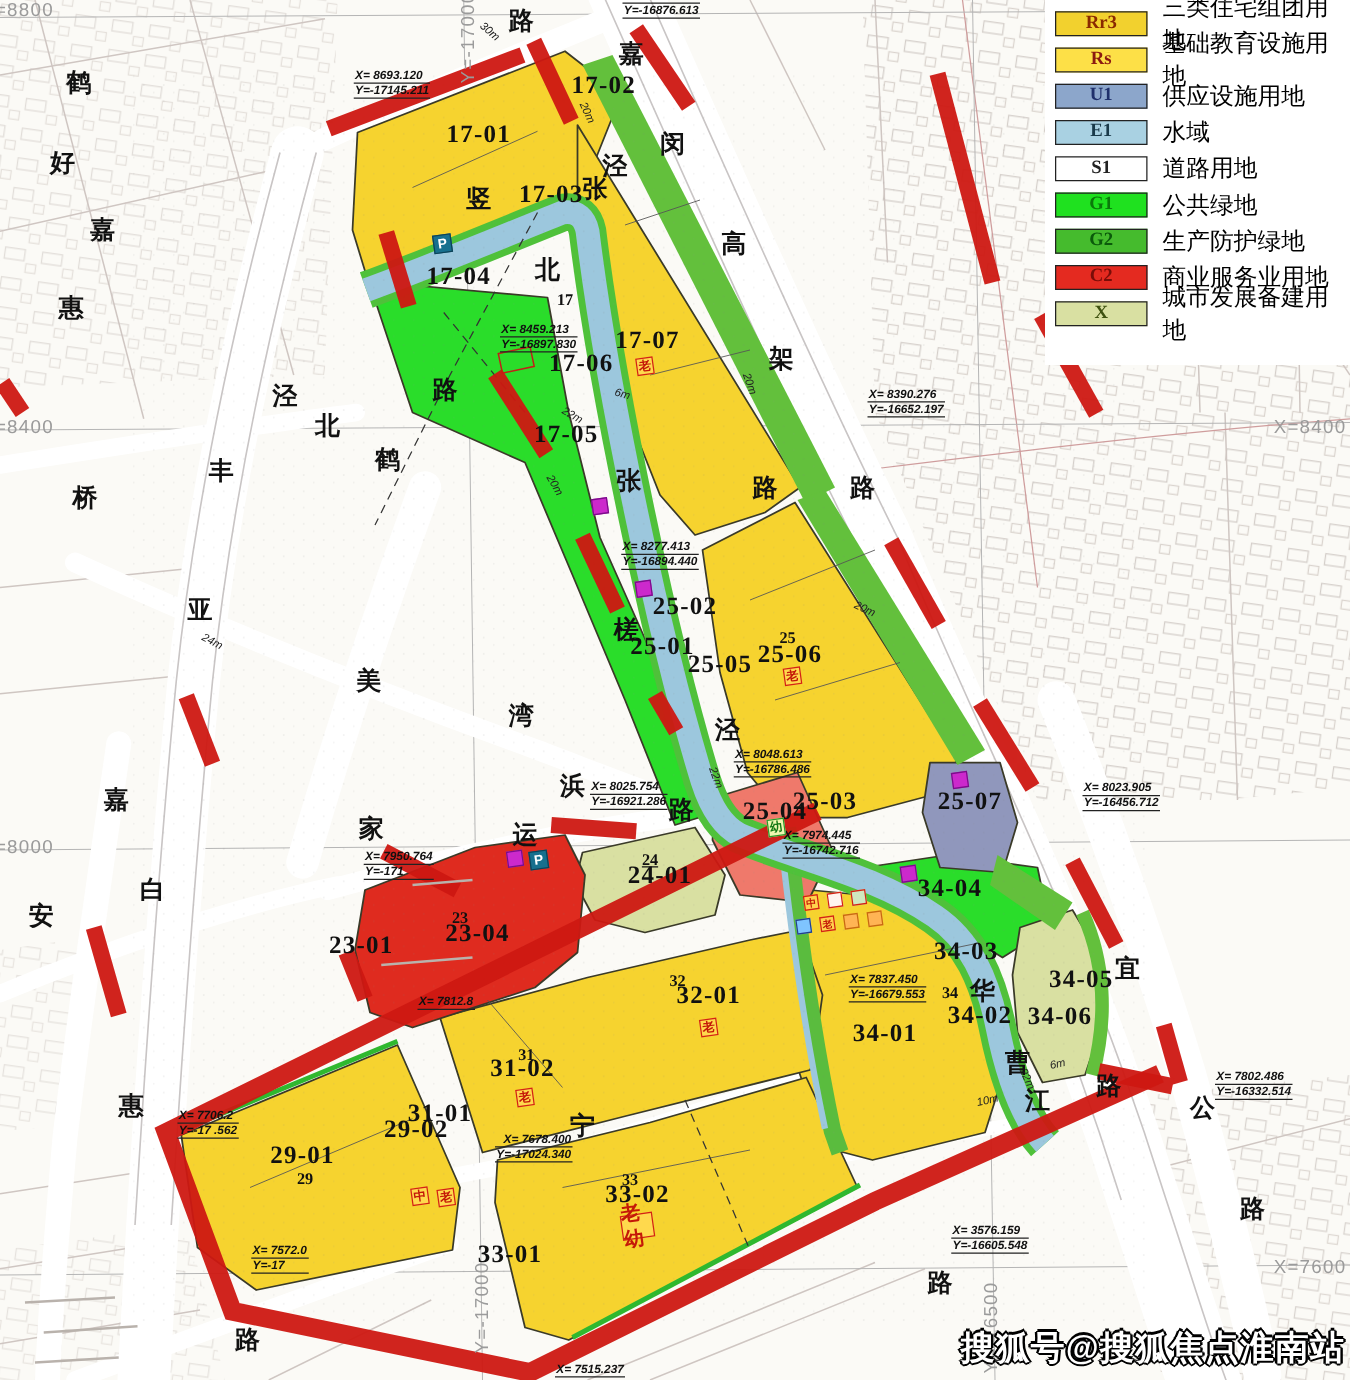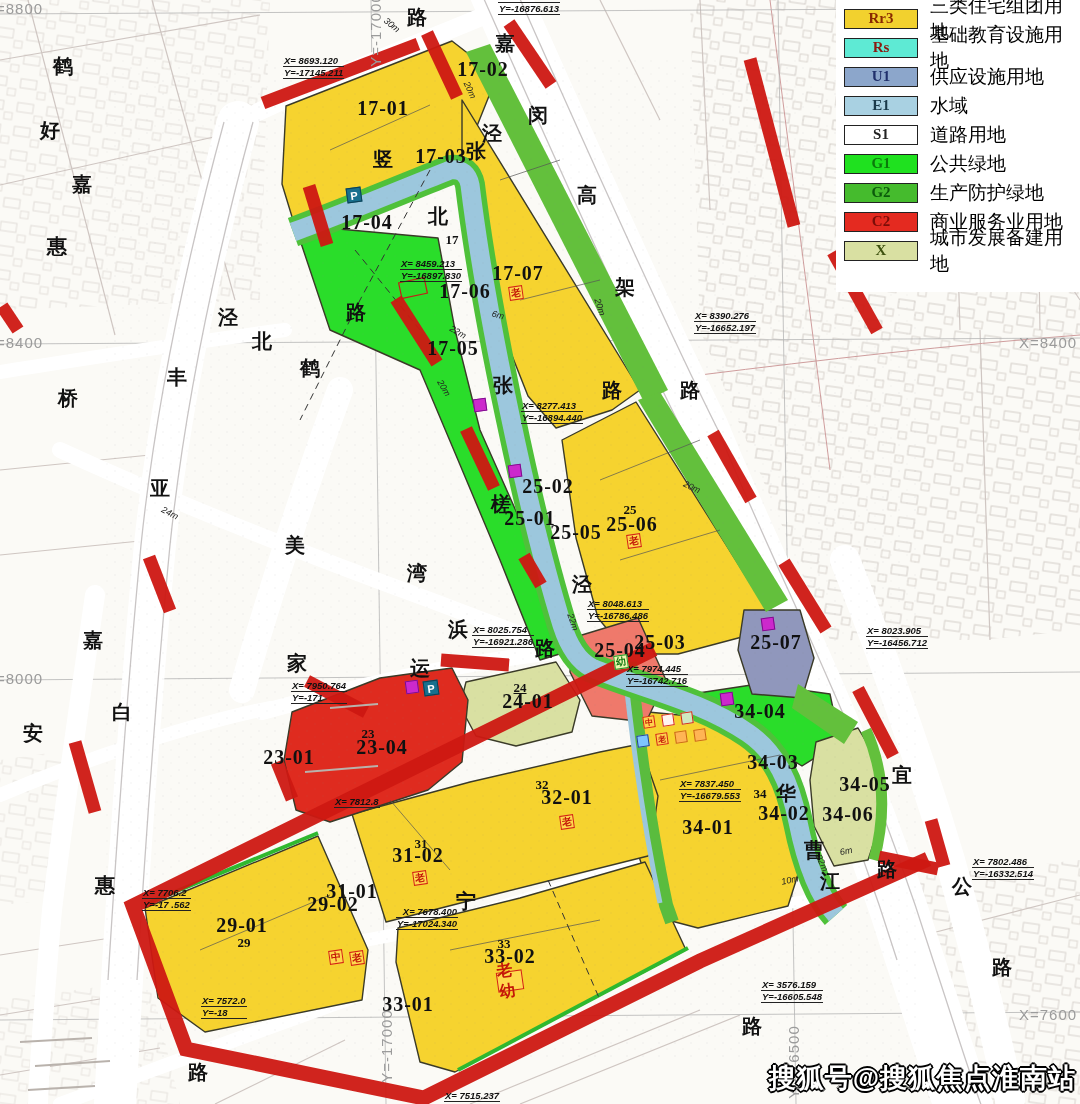--- a/index.html
+++ b/index.html
@@ -316,21 +316,21 @@
         <span>Y=-16876.613</span>
       </div>
       <div class="lbl cc" style="left: 400px; top: 258px;">
         <span>X= 8459.213</span>
         <span>Y=-16897.830</span>
       </div>
       <div class="lbl cc" style="left: 694px; top: 310px;">
         <span>X= 8390.276</span>
         <span>Y=-16652.197</span>
       </div>
-      <div class="lbl cc" style="left: 497px; top: 400px; margin-left: 24px;">
+      <div class="lbl cc" style="left: 497px; top: 432px;">
         <span>X= 8277.413</span>
         <span>Y=-16894.440</span>
       </div>
       <div class="lbl cc" style="left: 587px; top: 598px;">
         <span>X= 8048.613</span>
         <span>Y=-16786.486</span>
       </div>
       <div class="lbl cc" style="left: 472px; top: 624px;">
         <span>X= 8025.754</span>
         <span>Y=-16921.286</span>
@@ -365,21 +365,21 @@
       <div class="lbl cc" style="left: 761px; top: 979px;">
         <span>X= 3576.159</span>
         <span>Y=-16605.548</span>
       </div>
       <div class="lbl cc" style="left: 972px; top: 856px;">
         <span>X= 7802.486</span>
         <span>Y=-16332.514</span>
       </div>
       <div class="lbl cc" style="left: 201px; top: 995px;">
         <span>X= 7572.0</span>
-        <span>Y=-18</span>
+        <span>Y=-17</span>
       </div>
       <div class="lbl cc" style="left: 444px; top: 1090px;">
         <span>X= 7515.237</span>
       </div>
       <div class="ic" style="left: 354px; top: 195px; width: 15px; height: 15px; background: rgb(23, 112, 142); border: 1.5px solid rgb(13, 66, 87); color: rgb(255, 255, 255); font: bold 11px &quot;Liberation Sans&quot;, sans-serif;">P</div>
       <div class="ic" style="left: 431px; top: 688px; width: 15px; height: 15px; background: rgb(23, 112, 142); border: 1.5px solid rgb(13, 66, 87); color: rgb(255, 255, 255); font: bold 11px &quot;Liberation Sans&quot;, sans-serif;">P</div>
       <div class="ic" style="left: 480px; top: 405px; width: 13px; height: 13px; background: rgb(204, 41, 204); border: 1.5px solid rgb(122, 14, 138); color: rgb(255, 255, 255); font: bold 9px &quot;Liberation Sans&quot;, sans-serif;"></div>
       <div class="ic" style="left: 515px; top: 471px; width: 13px; height: 13px; background: rgb(204, 41, 204); border: 1.5px solid rgb(122, 14, 138); color: rgb(255, 255, 255); font: bold 9px &quot;Liberation Sans&quot;, sans-serif;"></div>
       <div class="ic" style="left: 412px; top: 687px; width: 13px; height: 13px; background: rgb(204, 41, 204); border: 1.5px solid rgb(122, 14, 138); color: rgb(255, 255, 255); font: bold 9px &quot;Liberation Sans&quot;, sans-serif;"></div>
       <div class="ic" style="left: 768px; top: 624px; width: 13px; height: 13px; background: rgb(204, 41, 204); border: 1.5px solid rgb(122, 14, 138); color: rgb(255, 255, 255); font: bold 9px &quot;Liberation Sans&quot;, sans-serif;"></div>
@@ -401,21 +401,21 @@
       <div class="ic" style="left: 700px; top: 735px; width: 12px; height: 12px; background: rgb(255, 180, 84); border: 1.5px solid rgb(200, 106, 16); color: rgb(255, 255, 255); font: bold 8px &quot;Liberation Sans&quot;, sans-serif;"></div>
     </div>
 
 <div class="legend">
   <div id="legend-rows">
         <div class="lrow">
           <div class="lsw" style="background: rgb(242, 209, 46); color: rgb(138, 42, 0);">Rr3</div>
           <div class="llab">三类住宅组团用地</div>
         </div>
         <div class="lrow">
-          <div class="lsw" style="background: #5eead4; color: rgb(139, 26, 16);">Rs</div>
+          <div class="lsw" style="background: #fde047; color: rgb(139, 26, 16);">Rs</div>
           <div class="llab">基础教育设施用地</div>
         </div>
         <div class="lrow">
           <div class="lsw" style="background: rgb(140, 166, 203); color: rgb(32, 48, 107);">U1</div>
           <div class="llab">供应设施用地</div>
         </div>
         <div class="lrow">
           <div class="lsw" style="background: rgb(169, 209, 226); color: rgb(26, 58, 74);">E1</div>
           <div class="llab">水域</div>
         </div>

